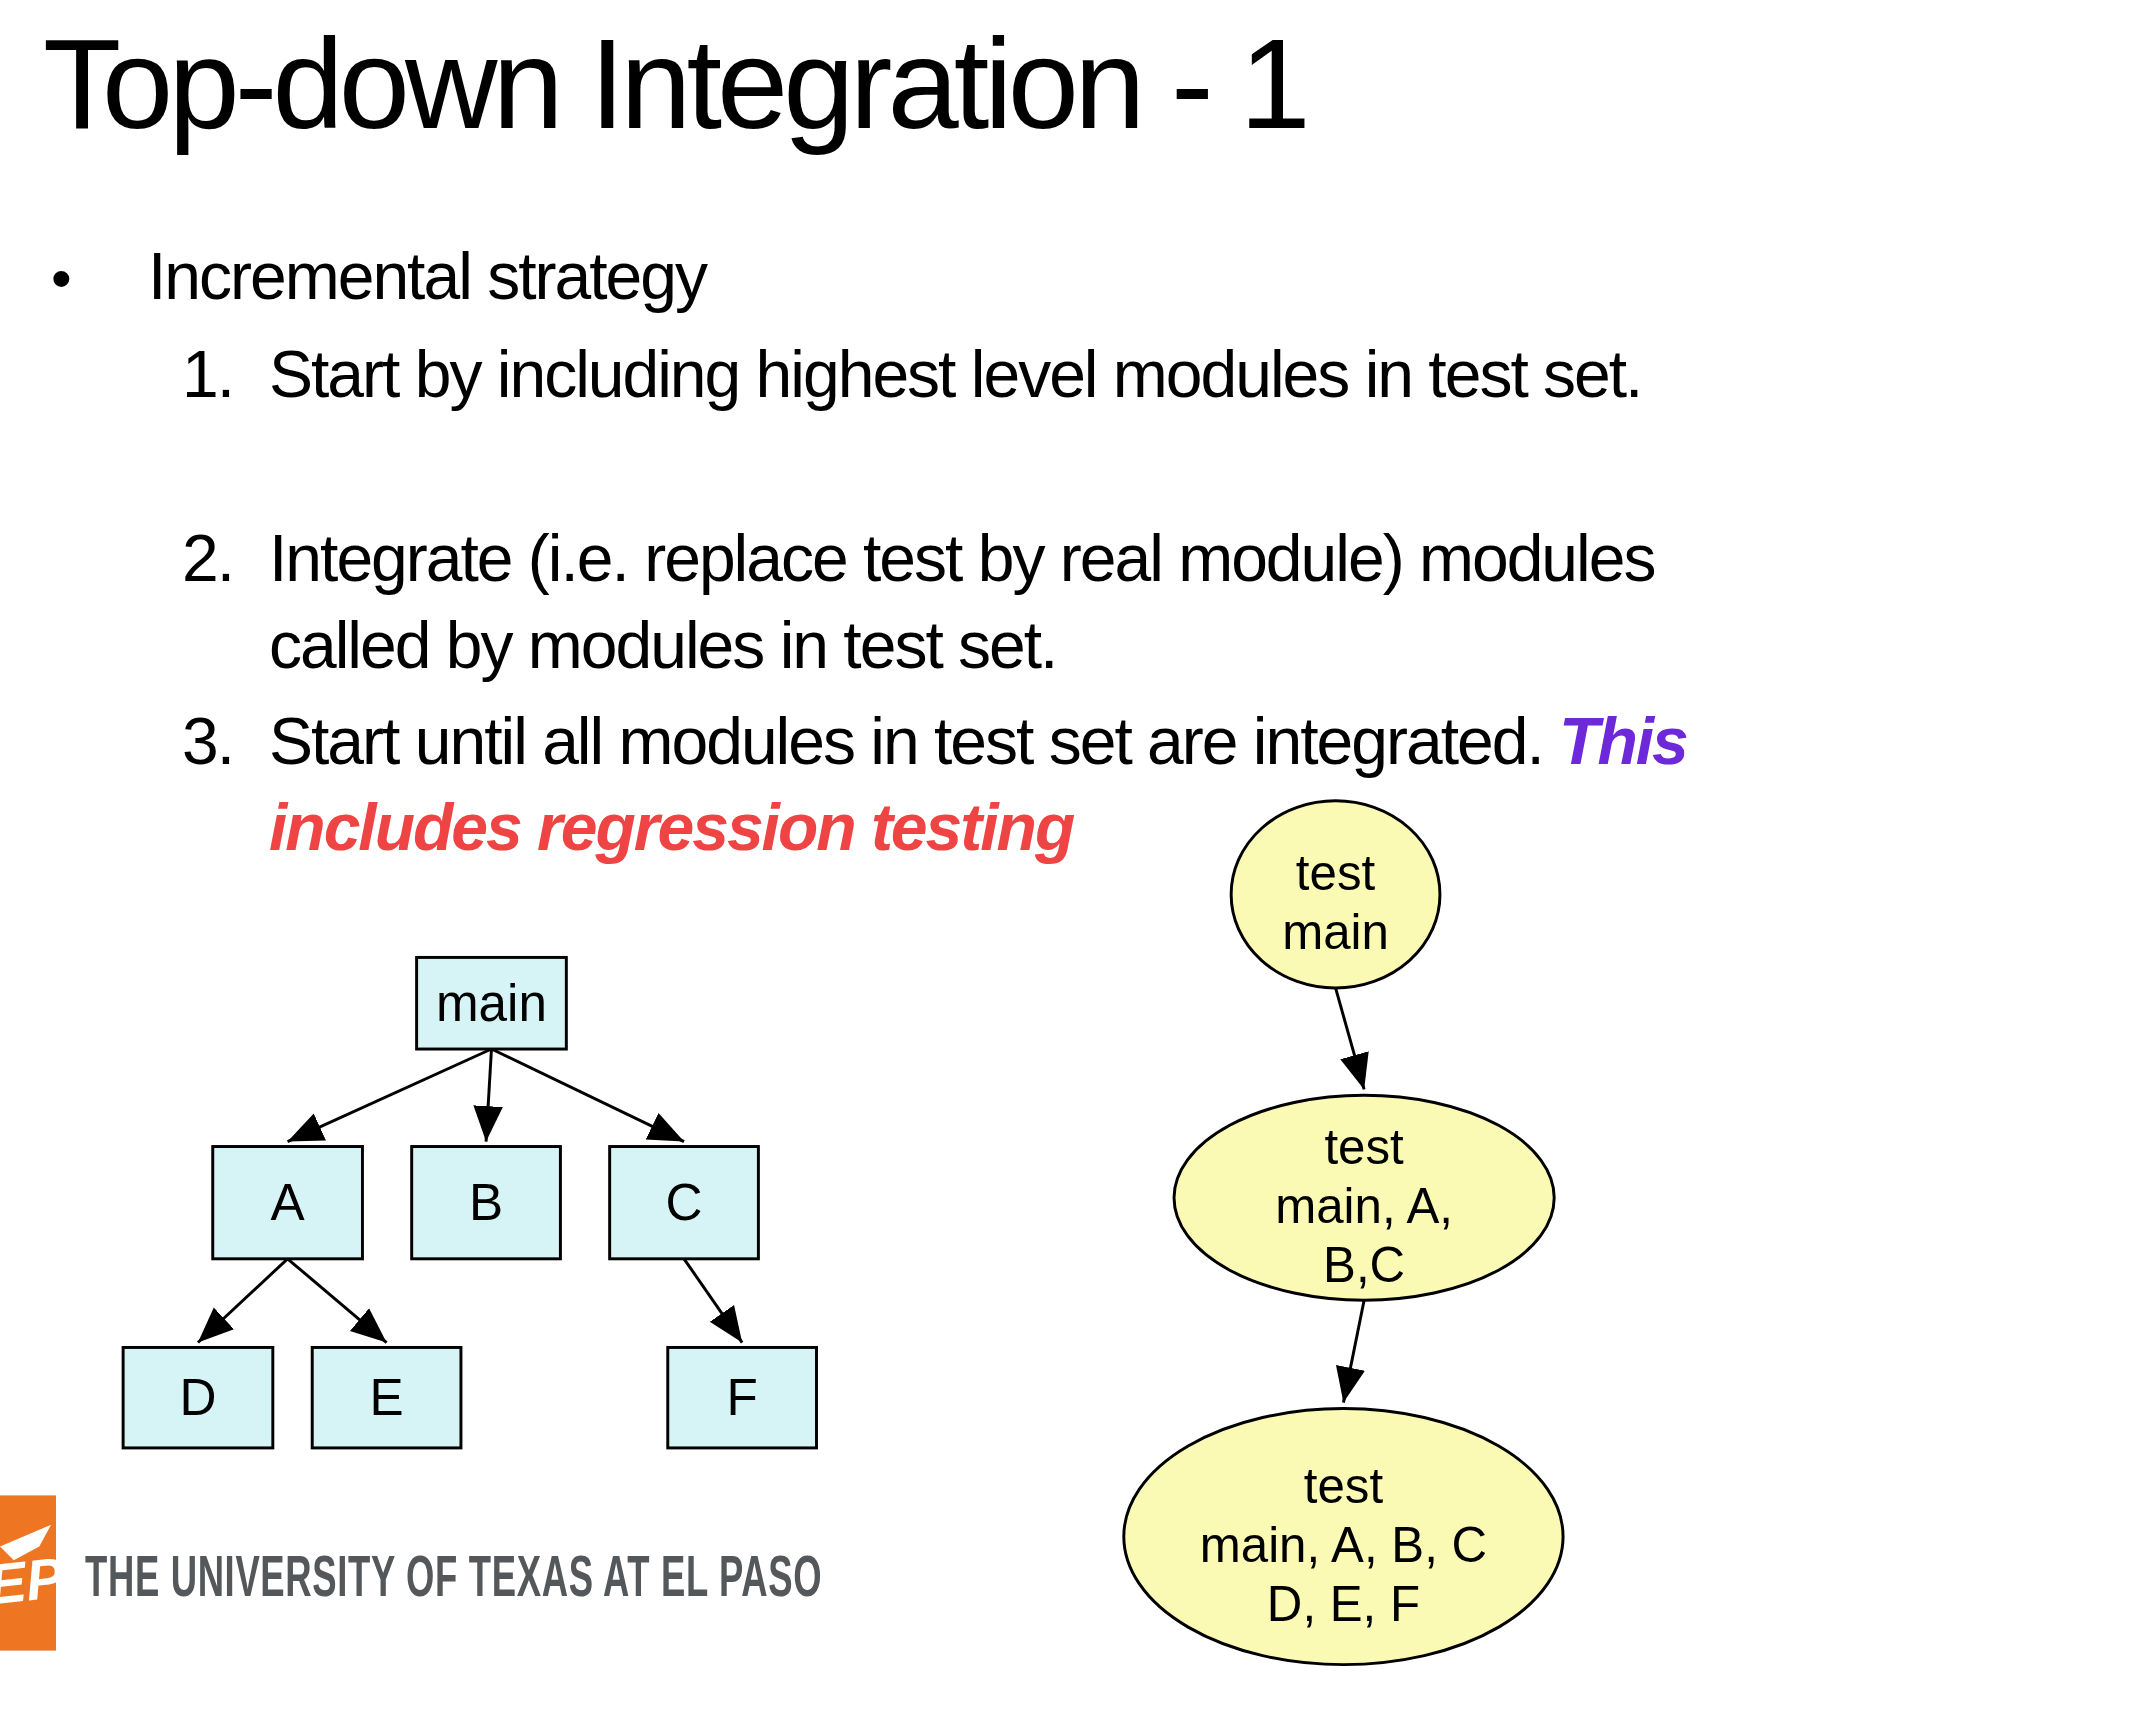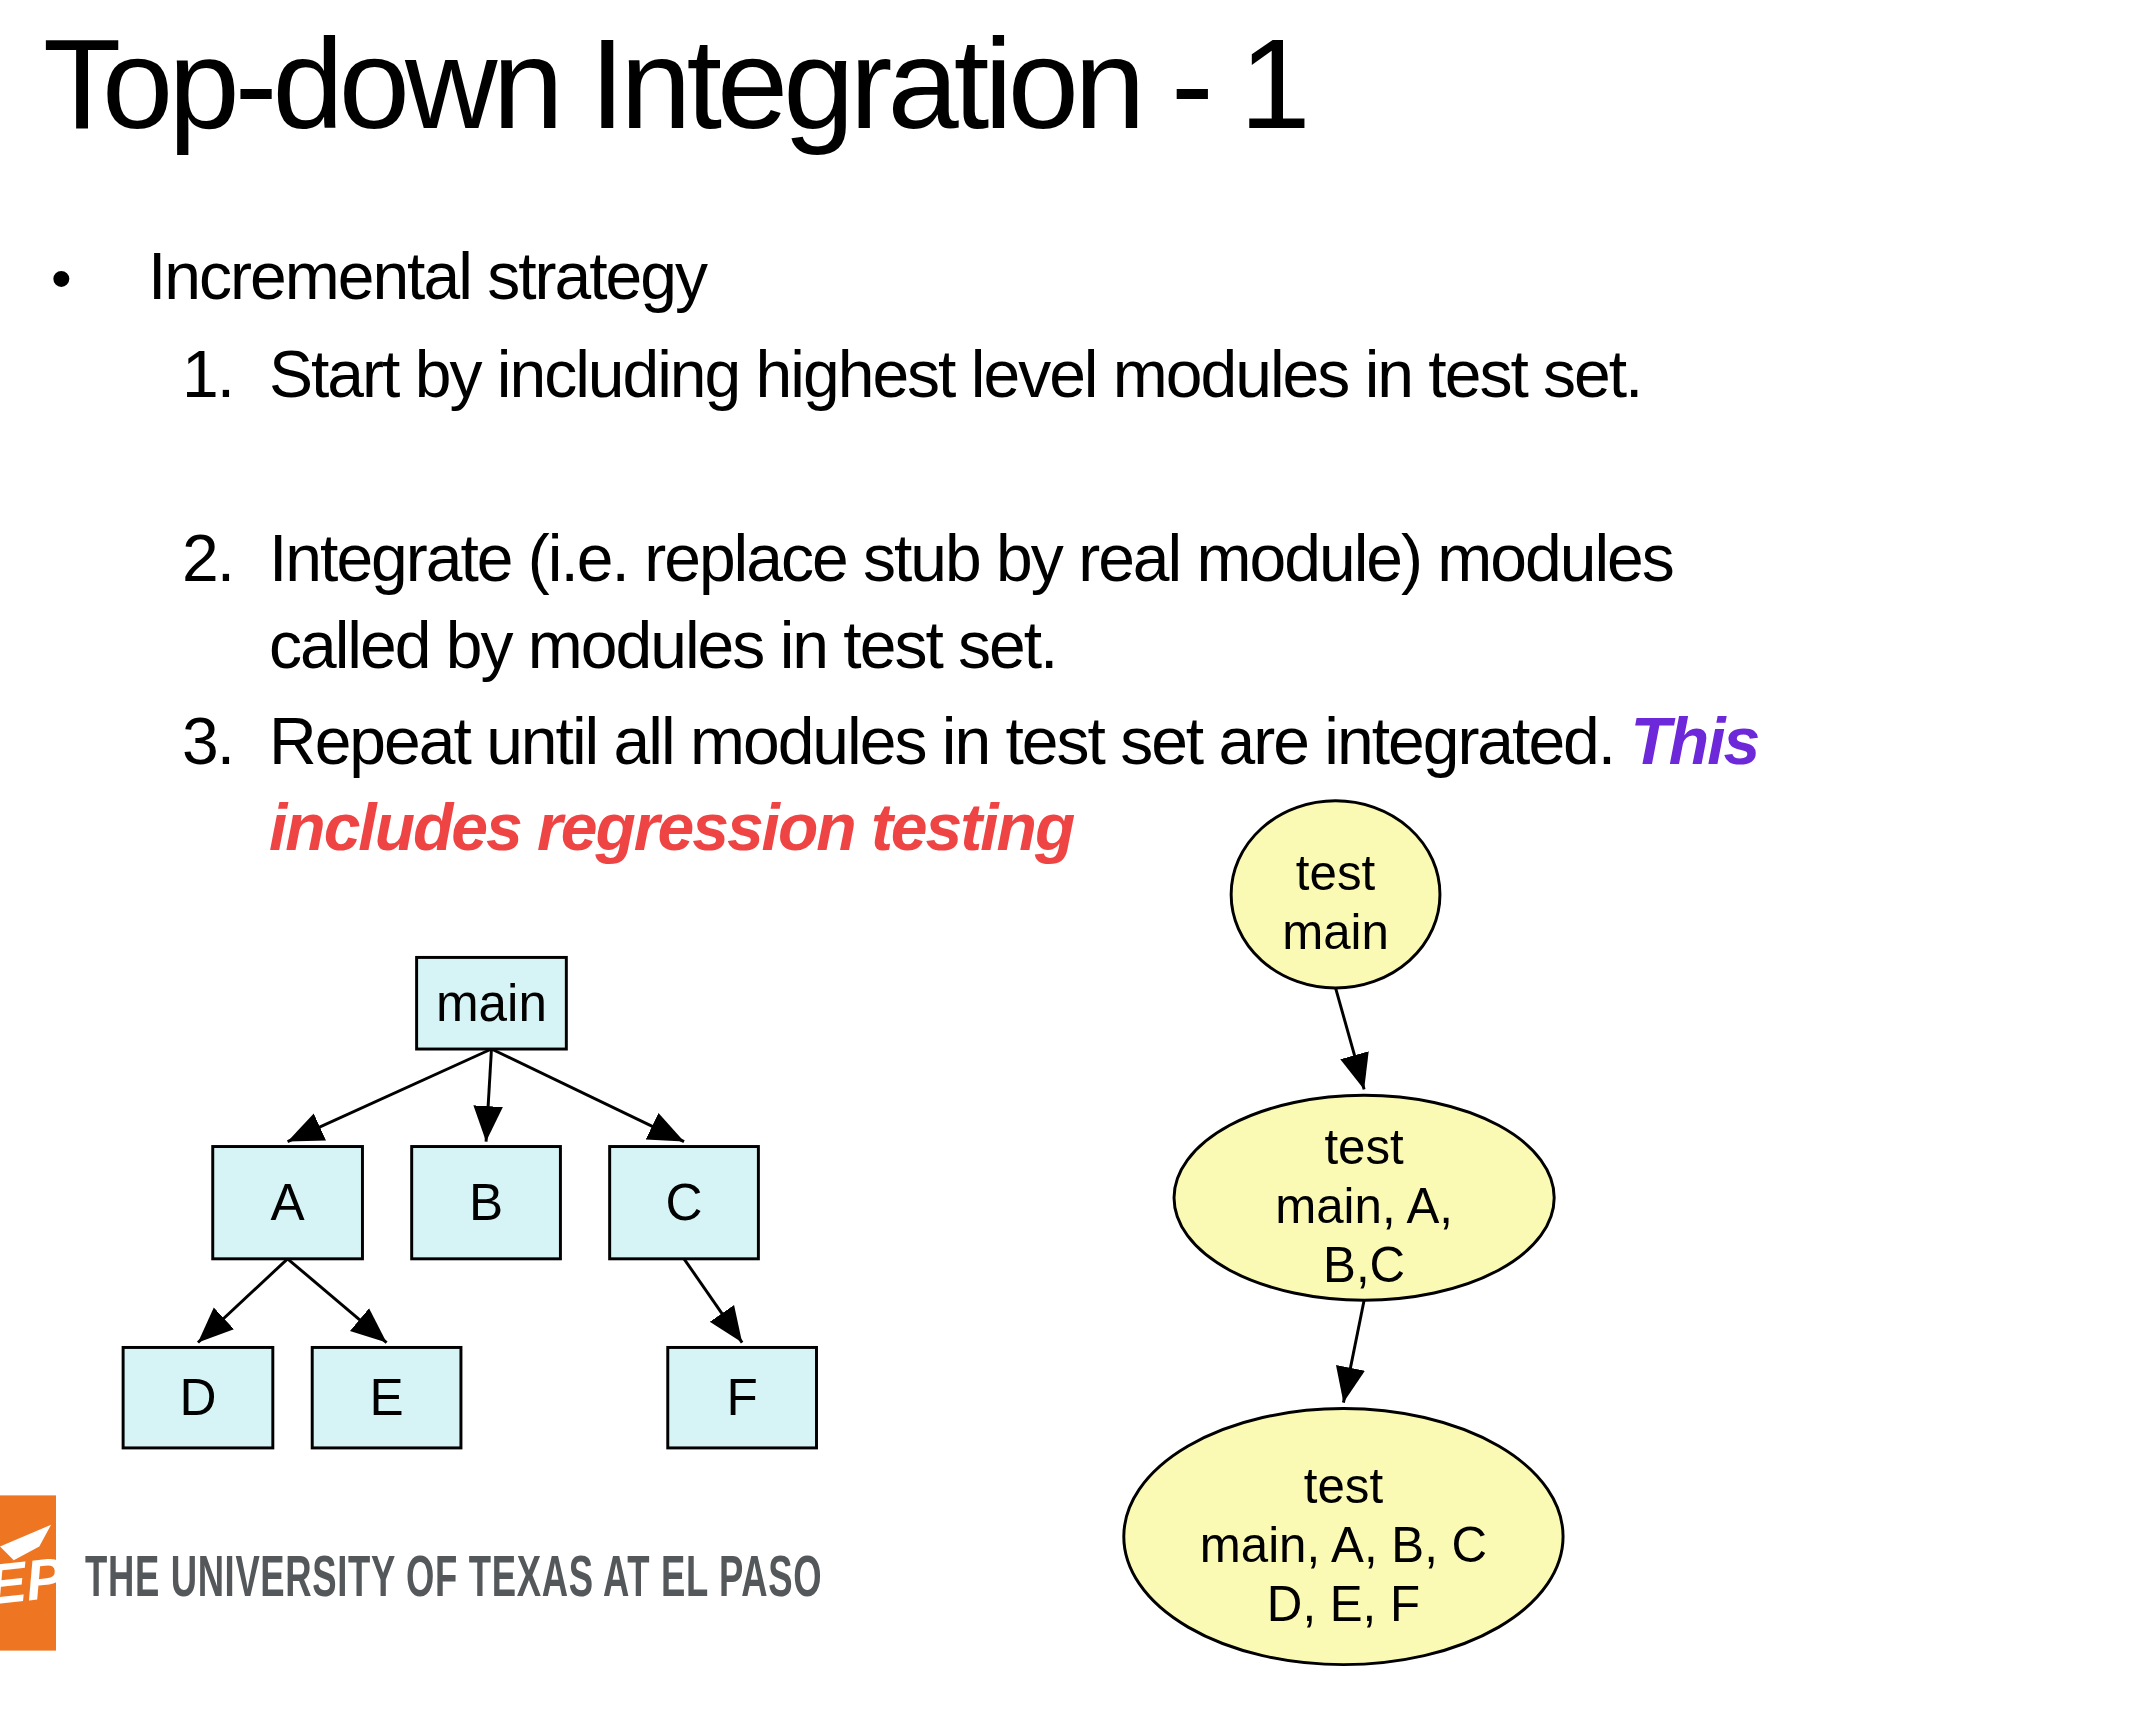--- a/index.html
+++ b/index.html
@@ -29,28 +29,28 @@
   <div class="row" style="left:51px;top:215px;">
     <span class="dot">•</span><span>Incremental strategy</span>
   </div>
 
   <div class="row" style="left:182px;top:313px;">
     <span class="num">1.</span><span>Start by including highest level modules in test set.</span>
   </div>
 
 
   <div class="row" style="left:182px;top:497px;">
-    <span class="num">2.</span><span>Integrate (i.e. replace stub by real module) modules</span>
+    <span class="num">2.</span><span>Integrate (i.e. replace test by real module) modules</span>
   </div>
   <div class="row" style="left:269px;top:584px;">
     <span>called by modules in test set.</span>
   </div>
 
   <div class="row" style="left:182px;top:680px;">
-    <span class="num">3.</span><span>Repeat until all modules in test set are integrated. </span><span class="hl" style="color: #6d28d9;">This</span>
+    <span class="num">3.</span><span>Start until all modules in test set are integrated. </span><span class="hl" style="color: #6d28d9;">This</span>
   </div>
   <div class="row" style="left:269px;top:766px;">
     <span class="hl" style="color: #ef4444;">includes regression testing</span>
   </div>
 
   <svg id="diagram-layer" viewBox="0 0 2188 1736" xmlns="http://www.w3.org/2000/svg">
       <defs>
         <marker id="ah" markerUnits="userSpaceOnUse" markerWidth="40" markerHeight="36" refX="36" refY="17" orient="auto">
           <path d="M0,2 L36,17 L0,32 Z" fill="#000"></path>
         </marker>

